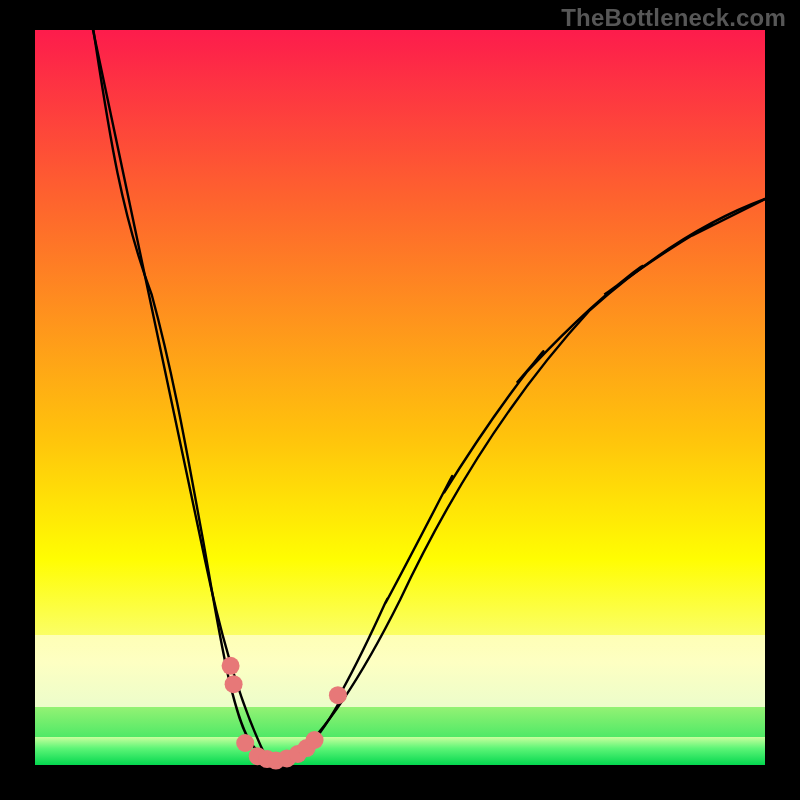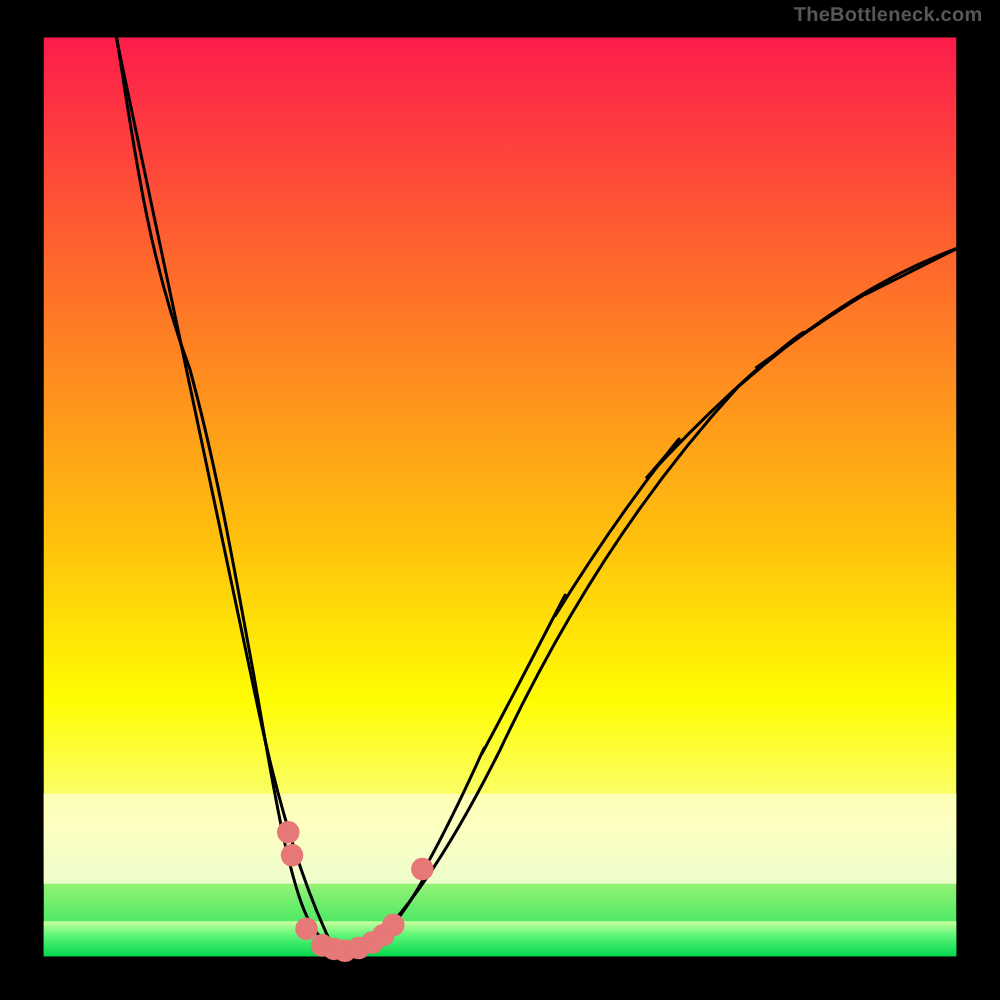--- a/index.html
+++ b/index.html
@@ -14,21 +14,21 @@
   .stage {
     position: relative;
     width: 800px;
     height: 800px;
     background: #000;
   }
   .watermark {
     position: absolute;
     top: 4px;
     right: 14px;
-    font-size: 16px;
+    font-size: 24px;
     font-weight: 600;
     color: #575757;
     letter-spacing: 0.2px;
     z-index: 10;
   }
   svg {
     position: absolute;
     left: 0;
     top: 0;
   }

